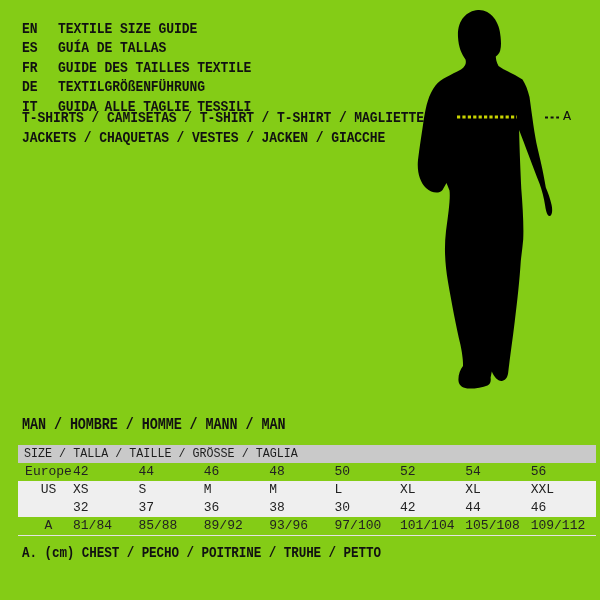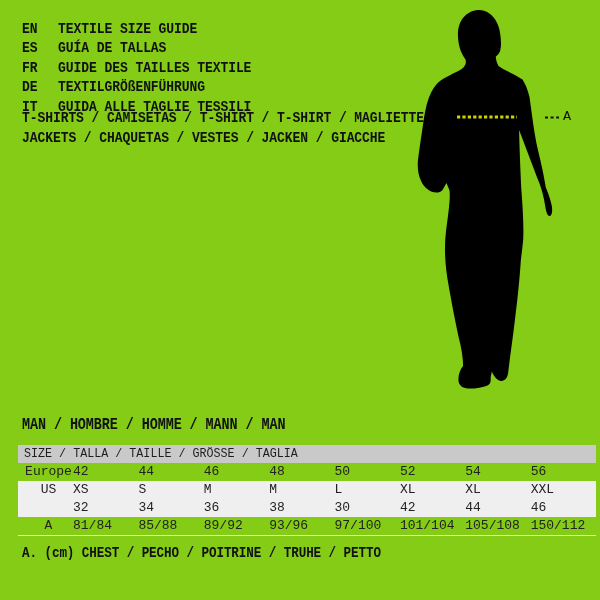--- a/index.html
+++ b/index.html
@@ -144,37 +144,37 @@
       <div class="t-cell">M</div>
       <div class="t-cell">L</div>
       <div class="t-cell">XL</div>
       <div class="t-cell">XL</div>
       <div class="t-cell">XXL</div>
     </div>
 
     <div class="t-row stripe" style="background: rgb(239, 239, 239);">
       <div class="t-label"></div>
       <div class="t-cell">32</div>
-      <div class="t-cell">34</div>
+      <div class="t-cell">37</div>
       <div class="t-cell">36</div>
       <div class="t-cell">38</div>
       <div class="t-cell">30</div>
       <div class="t-cell">42</div>
       <div class="t-cell">44</div>
       <div class="t-cell">46</div>
     </div>
 
     <div class="t-row">
       <div class="t-label">A</div>
       <div class="t-cell">81/84</div>
       <div class="t-cell">85/88</div>
       <div class="t-cell">89/92</div>
       <div class="t-cell">93/96</div>
       <div class="t-cell">97/100</div>
       <div class="t-cell">101/104</div>
       <div class="t-cell">105/108</div>
-      <div class="t-cell">150/112</div>
+      <div class="t-cell">109/112</div>
     </div>
   </div>
 
   <div class="footnote cx">A. (cm) CHEST / PECHO / POITRINE / TRUHE / PETTO</div>
 
 </div>
 
 </body></html>

